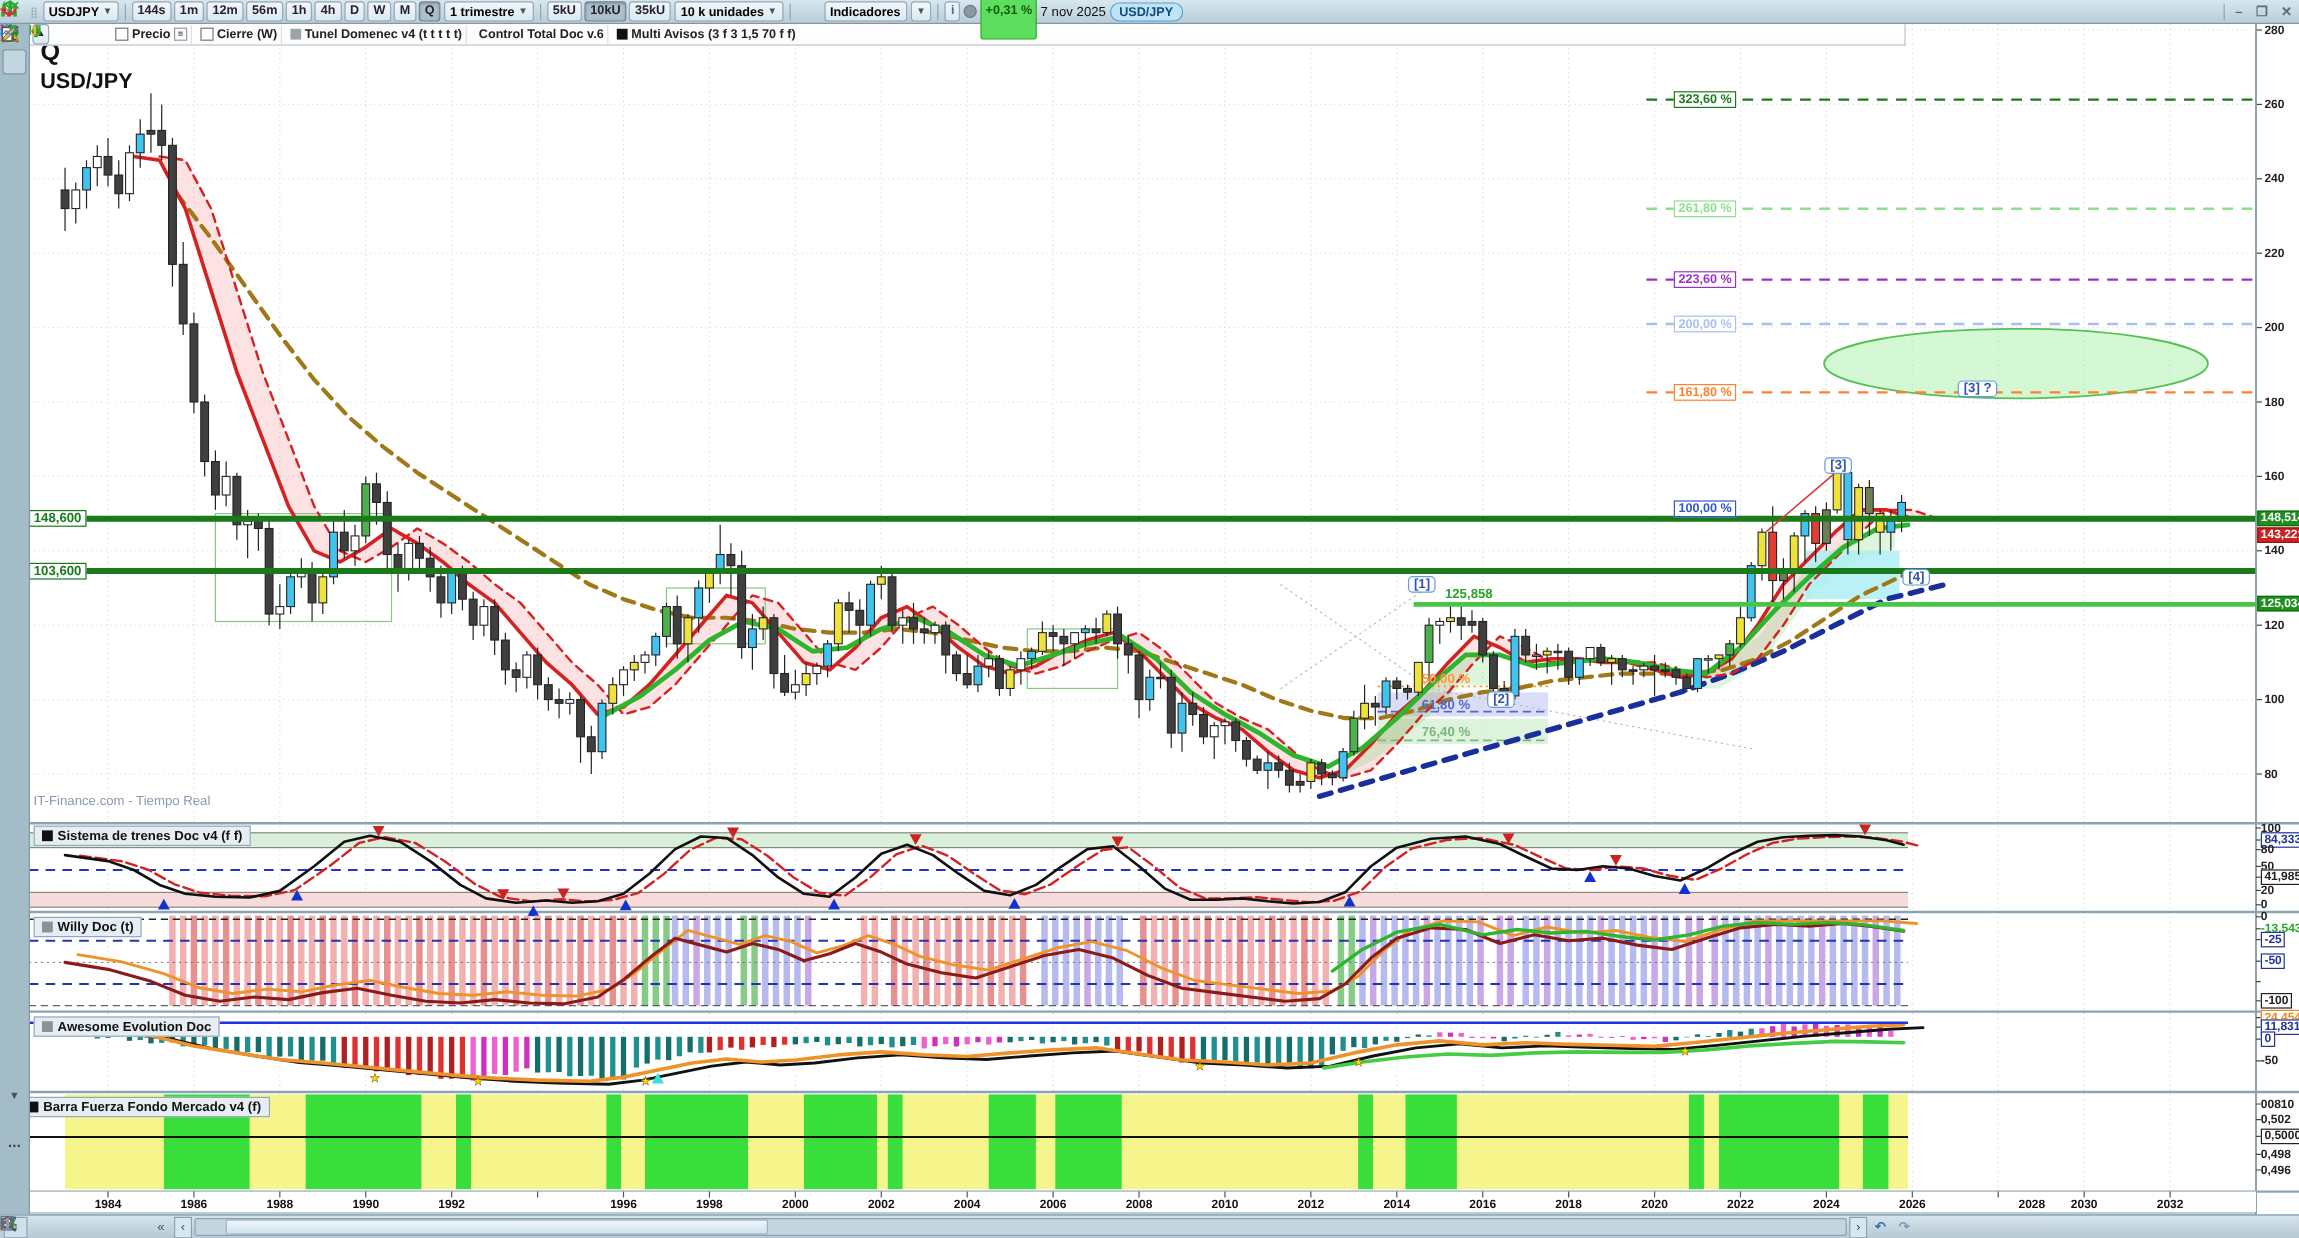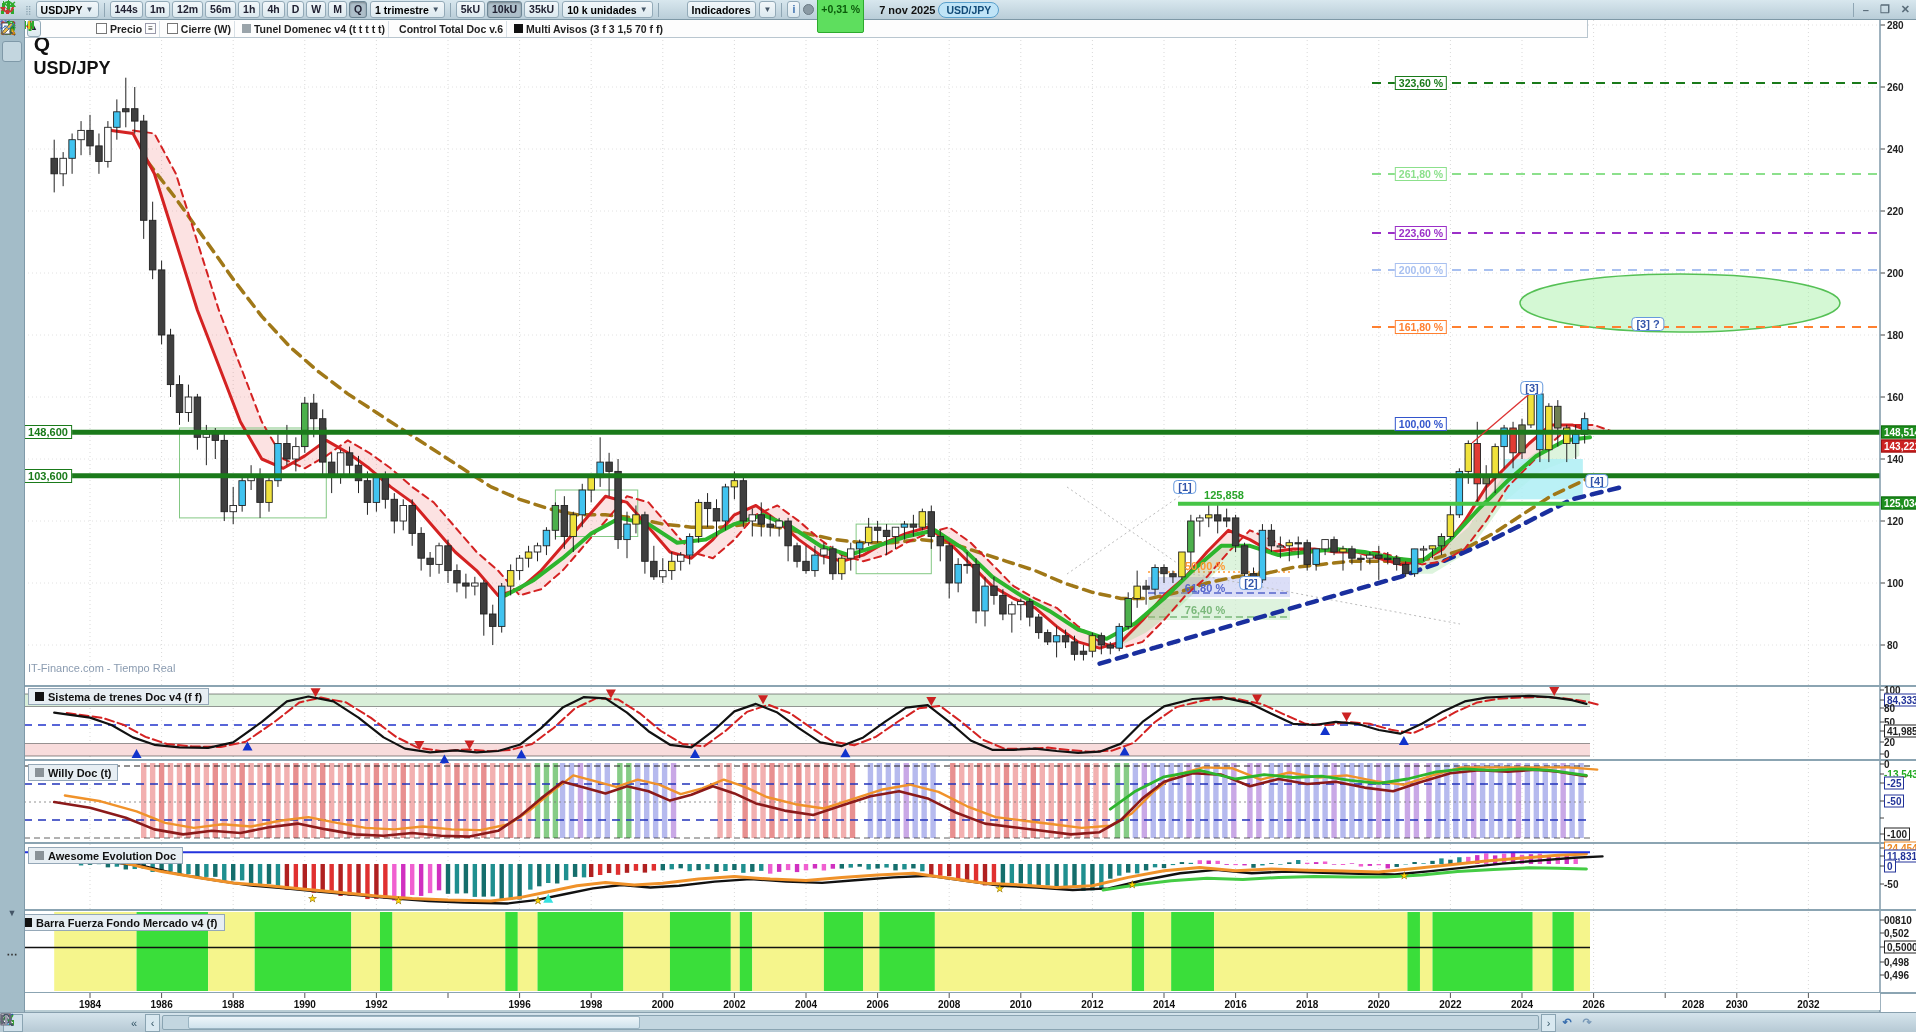--- a/index.html
+++ b/index.html
@@ -7,21 +7,21 @@
   svg{position:absolute;left:0;top:0;}
   
   .tb{position:absolute;left:0;top:0;width:1916px;height:20px;background:linear-gradient(#d8e7ee,#b9cdd8);border-bottom:1px solid #7e98a6;display:flex;align-items:center;gap:3px;padding:0 2px;box-sizing:border-box;z-index:20;font-size:11px;}
   .btn{background:linear-gradient(#f2f7fa,#dce9ef);border:1px solid #93aab8;border-radius:3px;padding:0px 4px;font-size:10.5px;font-weight:bold;color:#223;height:15px;line-height:14px;cursor:default;}
   .btn.sel{background:#aebfca;border:1px solid #6d8695;box-shadow:inset 0 1px 2px rgba(0,0,0,.3);}
   .dd{display:flex;align-items:center;gap:3px;background:linear-gradient(#f2f7fa,#dce9ef);border:1px solid #93aab8;border-radius:3px;padding:0 4px;height:15px;font-size:10.5px;font-weight:bold;}
   .caret{font-size:8px;color:#456;}
   .sep{width:1px;height:14px;background:#8fa6b4;margin:0 2px;}
   .badge{background:#5ede5e;border:1px solid #2daa2d;color:#0b5c0b;font-weight:bold;border-radius:2px;padding:16px 3px;height:13px;line-height:13px;font-size:10.5px;}
   .pill{background:#bfe4f7;border:1px solid #59a0cc;color:#114a77;font-weight:bold;border-radius:8px;padding:0 7px;height:14px;line-height:14px;font-size:10.5px;}
-  .date{font-weight:bold;color:#111;font-size:11px;margin-left:12px;}
+  .date{font-weight:normal;color:#111;font-size:11px;}
   .winbtn{color:#5a6d7a;font-weight:bold;font-size:11px;padding:0 4px;}
   .grip{color:#8aa2b0;font-size:9px;letter-spacing:1px;}
   
   .legend{position:absolute;left:24px;top:20px;width:1564px;height:18px;background:#fdfdfd;border-bottom:1px solid #b9c6cf;border-right:1px solid #b9c6cf;display:flex;align-items:center;gap:4px;padding:0 3px;box-sizing:border-box;z-index:15;font-size:10.5px;font-weight:bold;color:#222;}
   .cb{display:inline-block;width:9px;height:9px;border:1px solid #777;background:#fff;}
   .sq{display:inline-block;width:9px;height:9px;}
   .litem{display:flex;align-items:center;gap:3px;padding:0 3px;border-right:1px solid #d8e0e6;height:16px;}
   
   .rail{position:absolute;left:0;top:20px;width:24px;height:992px;background:#a3bcc8;border-right:1px solid #7f99a8;z-index:15;display:flex;flex-direction:column;align-items:center;}
   .ric{width:20px;height:21px;display:flex;align-items:center;justify-content:center;font-size:12px;}

